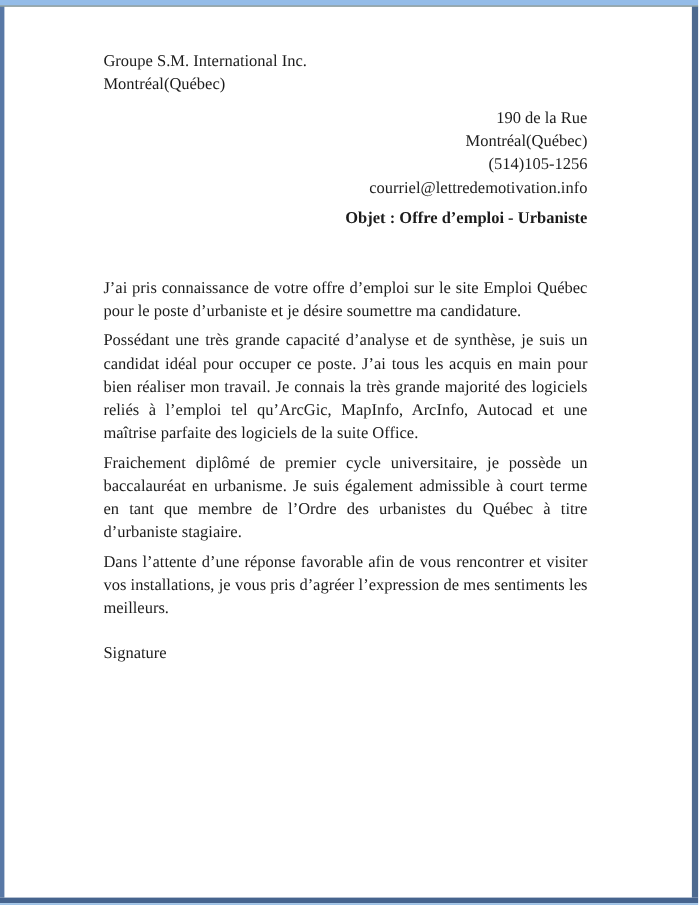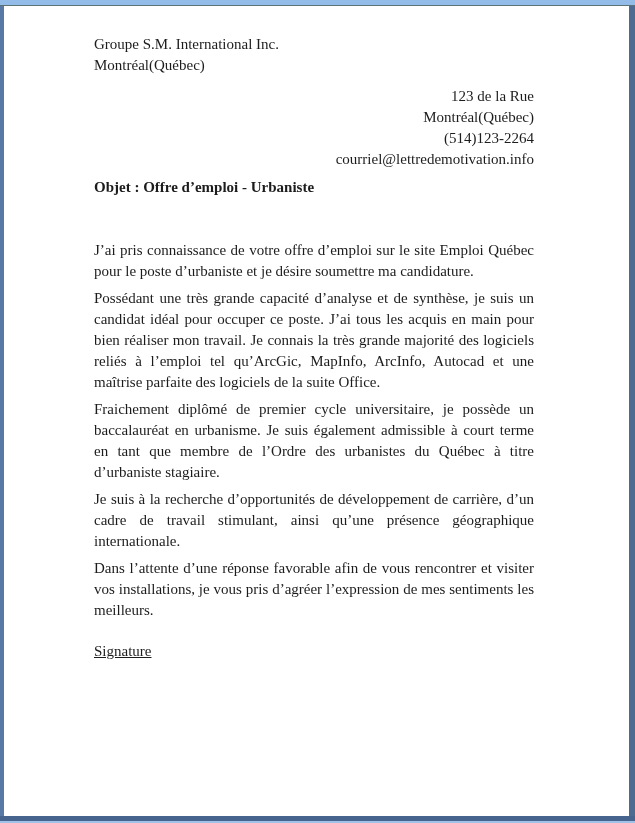--- a/index.html
+++ b/index.html
@@ -18,41 +18,41 @@
   
   .border-top-light   { position: absolute; top: 0; left: 0; right: 0; height: 5px; background: #94bce8; z-index: 2; }
   .border-top-dark    { position: absolute; top: 5px; left: 0; right: 0; height: 1px; background: #5c7478; z-index: 2; }
   .border-left        { position: absolute; top: 6px; bottom: 7px; left: 0; width: 4px; background: #5878a6; z-index: 1; }
   .border-right       { position: absolute; top: 6px; bottom: 7px; right: 0; width: 6px; background: #4d6a90; z-index: 1; }
   .border-bottom      { position: absolute; bottom: 2px; left: 0; right: 0; height: 5px; background: #46648e; z-index: 1; }
   .border-bottom-light{ position: absolute; bottom: 0; left: 0; right: 0; height: 2px; background: #9fc2e6; z-index: 2; }
 
   .content {
     position: absolute;
-    top: 34px;
+    top: 46px;
     left: 94px;
     width: 440px;
     font-size: 15px;
     line-height: 21px;
     color: #1c1c1c;
   }
   .sender    { margin: 0 0 10px 0; text-align: left; }
   .recipient { margin: 0 0 7px 0; text-align: right; }
   .addr-line { white-space: nowrap; }
   .subject {
     margin: 0 0 42px 0;
-    text-align: left;
+    text-align: right;
     font-weight: 700;
   }
   .content p {
     margin: 0 0 6px 0;
     text-align: justify;
   }
   .content p.salutation { text-align: left; margin-bottom: 5px; }
-  .content p.signature  { text-align: left; margin-top: 20px; text-decoration: underline; }
+  .content p.signature  { text-align: left; margin-top: 20px; }
 </style>
 </head>
 <body>
 
 <div class="page">
 
   <div class="border-top-light"></div>
   <div class="border-top-dark"></div>
   <div class="border-left"></div>
   <div class="border-right"></div>
@@ -60,29 +60,28 @@
   <div class="border-bottom-light"></div>
 
   <div class="content">
 
     <div class="sender">
       <div class="addr-line">Groupe S.M. International Inc.</div>
       <div class="addr-line">Montréal(Québec)</div>
     </div>
 
     <div class="recipient">
-      <div class="addr-line">123 de la Rue</div>
+      <div class="addr-line">190 de la Rue</div>
       <div class="addr-line">Montréal(Québec)</div>
-      <div class="addr-line">(514)123-2264</div>
+      <div class="addr-line">(514)105-1256</div>
       <div class="addr-line">courriel@lettredemotivation.info</div>
     </div>
 
     <div class="subject">Objet : Offre d’emploi - Urbaniste</div>
 
     <p>J’ai pris connaissance de votre offre d’emploi sur le site Emploi Québec pour le poste d’urbaniste et je désire soumettre ma candidature.</p>
     <p>Possédant une très grande capacité d’analyse et de synthèse, je suis un candidat idéal pour occuper ce poste. J’ai tous les acquis en main pour bien réaliser mon travail. Je connais la très grande majorité des logiciels reliés à l’emploi tel qu’ArcGic, MapInfo, ArcInfo, Autocad et une maîtrise parfaite des logiciels de la suite Office.</p>
     <p>Fraichement diplômé de premier cycle universitaire, je possède un baccalauréat en urbanisme. Je suis également admissible à court terme en tant que membre de l’Ordre des urbanistes du Québec à titre d’urbaniste stagiaire.</p>
-    <p>Je suis à la recherche d’opportunités de développement de carrière, d’un cadre de travail stimulant, ainsi qu’une présence géographique internationale.</p>
     <p>Dans l’attente d’une réponse favorable afin de vous rencontrer et visiter vos installations, je vous pris d’agréer l’expression de mes sentiments les meilleurs.</p>
     <p class="signature">Signature</p>
 
   </div>
 </div>
 
 </body></html>

